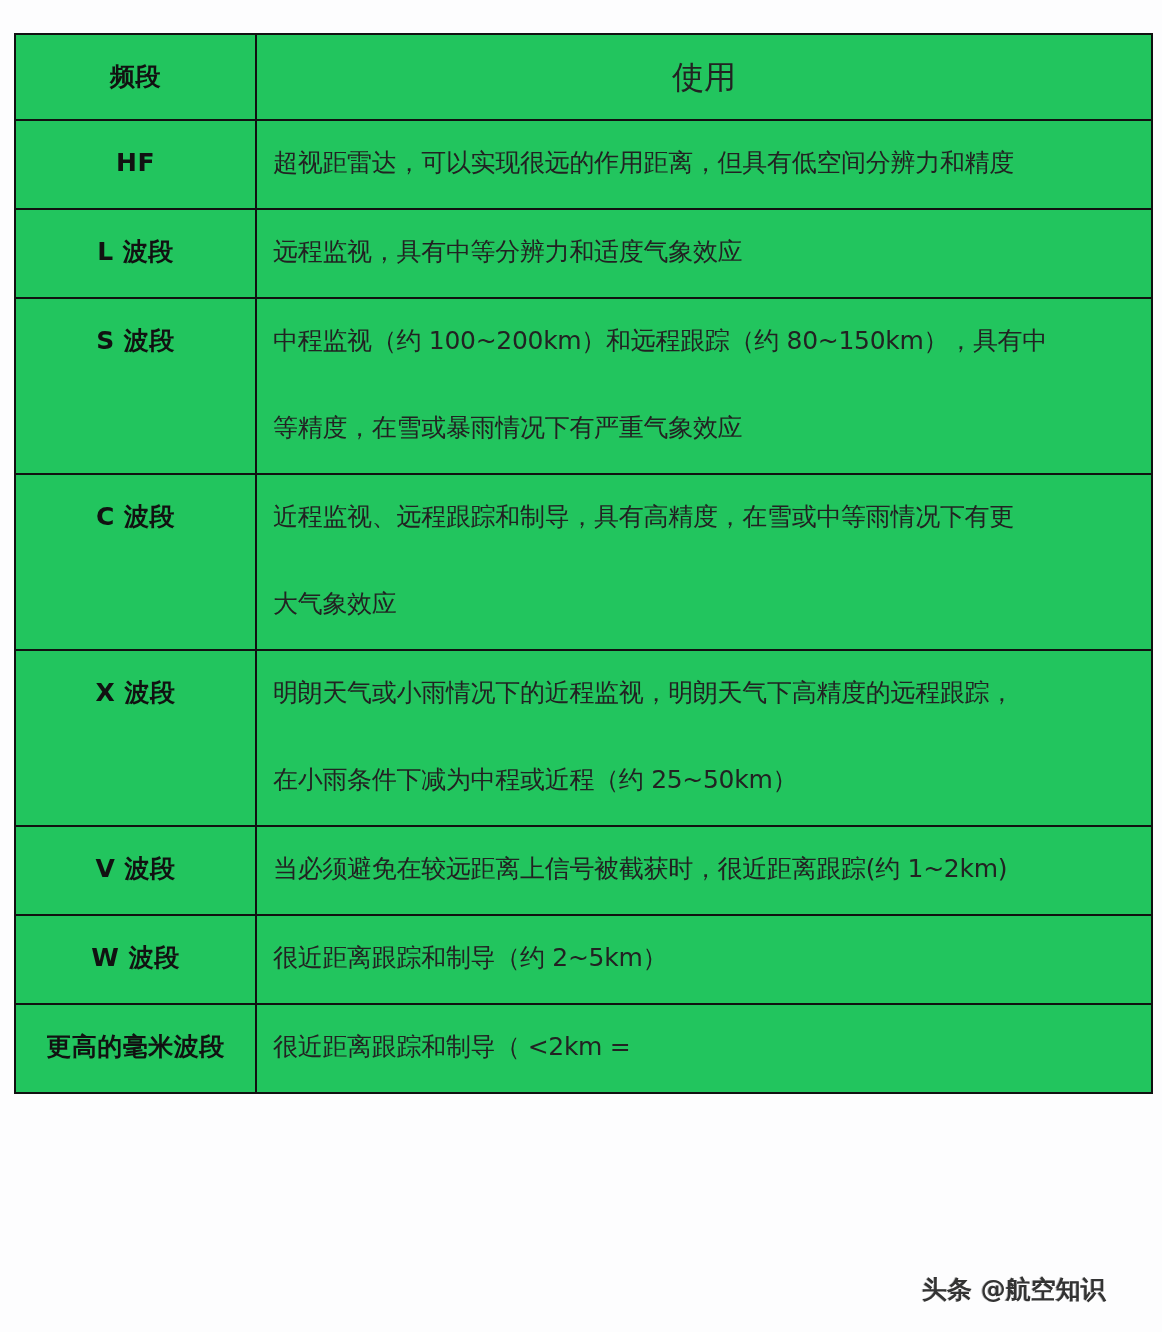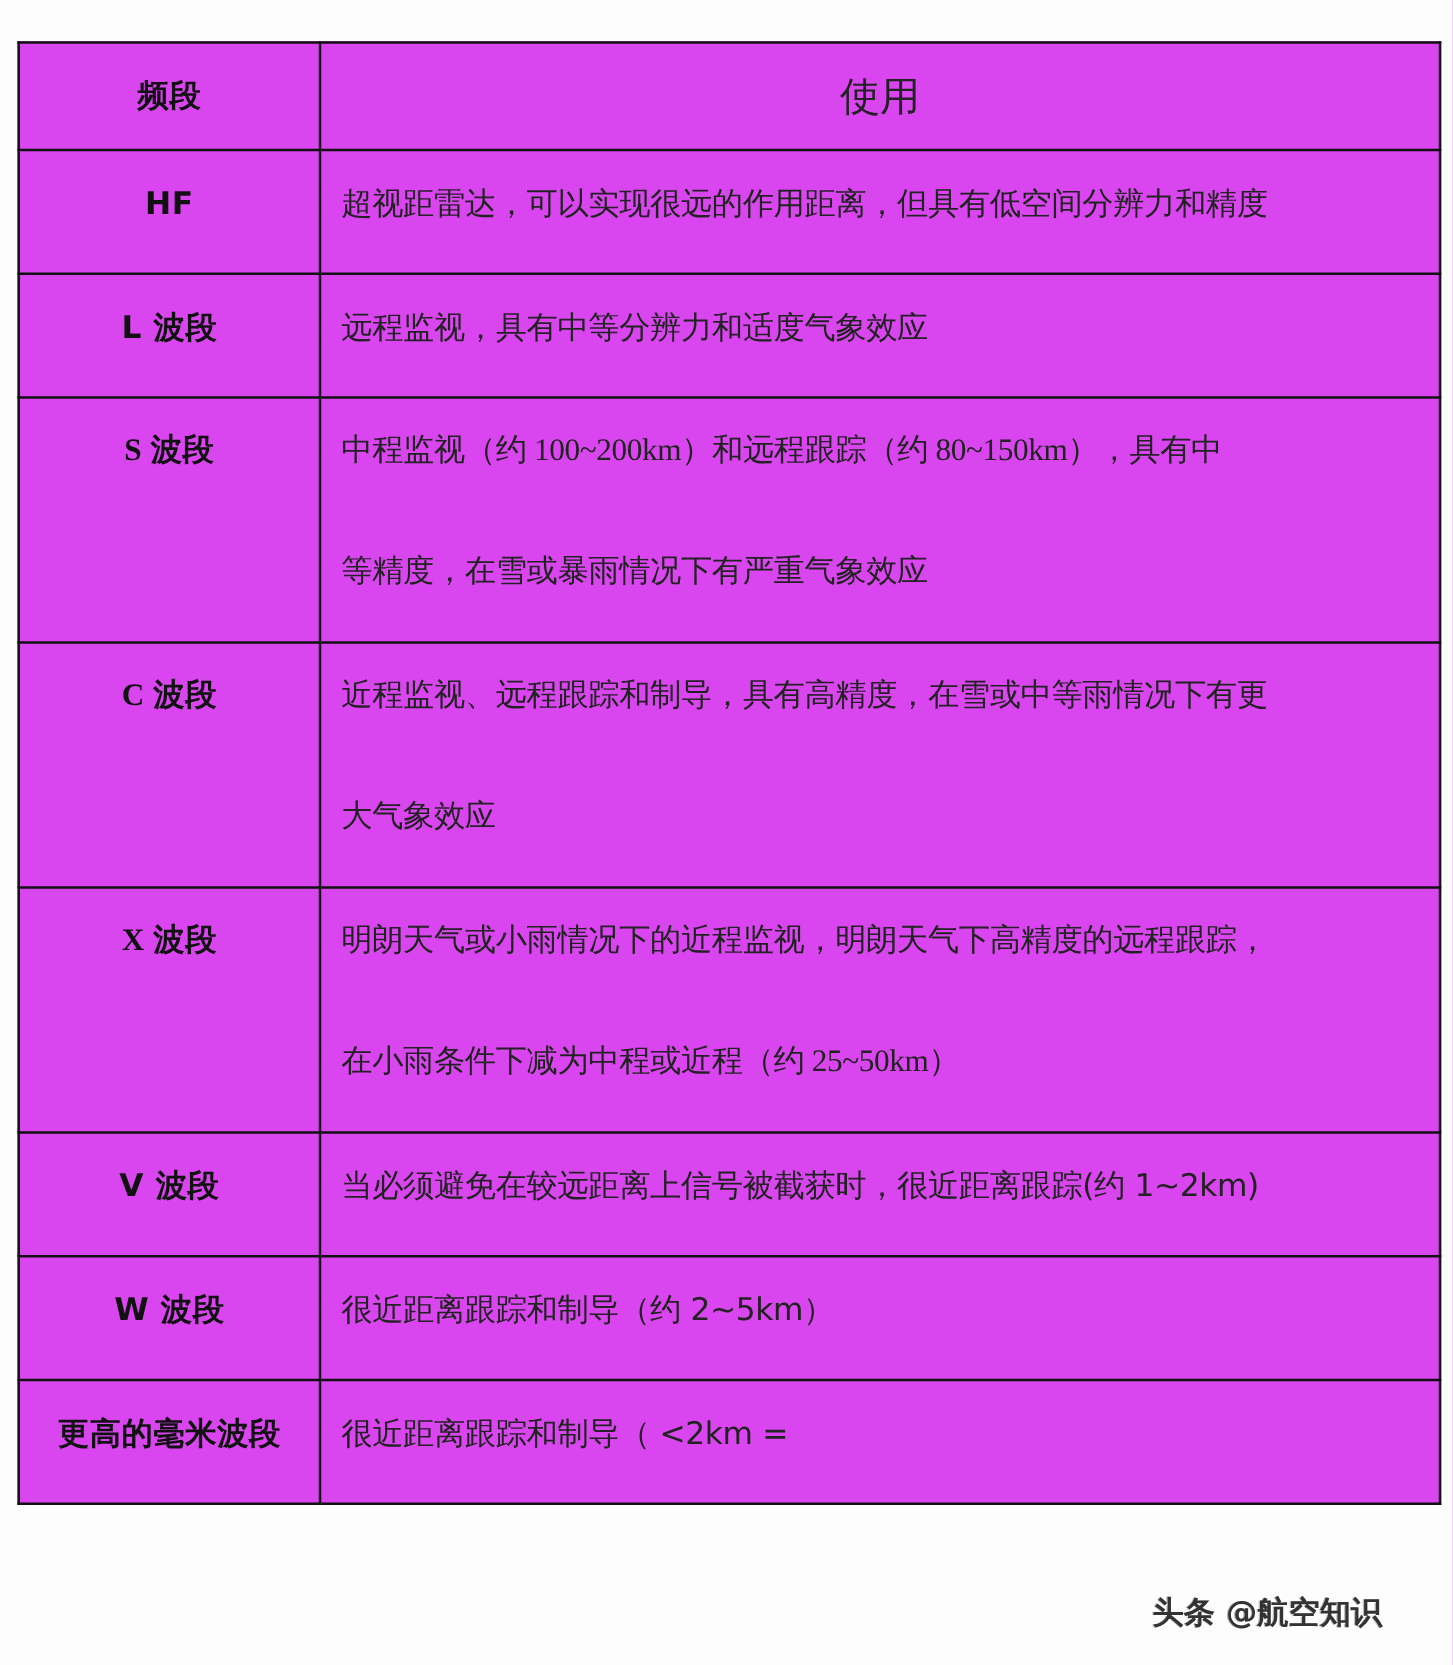--- a/index.html
+++ b/index.html
@@ -15,21 +15,21 @@
       font-family: "DejaVu Sans", "Liberation Sans", sans-serif;
       color: #1a1a1a;
     }
     table.bands {
       position: absolute;
       left: 14px;
       top: 33px;
       width: 1137px;
       border-collapse: collapse;
       table-layout: fixed;
-      background: #d946ef;
+      background: #22c55e;
     }
     table.bands td, table.bands th {
       border: 2px solid #111;
       padding: 0;
       vertical-align: top;
     }
     col.c1 { width: 241px; }
     col.c2 { width: 896px; }
     .band {
       font-weight: bold;
@@ -49,23 +49,23 @@
     }
     .use {
       font-size: 25px;
       line-height: 84px;
       padding-left: 16px !important;
       padding-right: 6px !important;
       color: #222;
       white-space: nowrap;
       letter-spacing: -0.3px;
     }
-    .use .line { display: block; height: 97px; }
+    .use .line { display: block; height: 87px; }
     tr.h1 td, tr.h1 th { height: 82px; }
-    tr.h2 td { height: 165px; font-family: Liberation Serif, serif; }
+    tr.h2 td { height: 165px; }
     .watermark {
       position: absolute;
       left: 922px;
       top: 1273px;
       font-size: 25px;
       color: #333;
       letter-spacing: 0px;
       text-shadow: 1px 1px 0 #fff, -1px 0 0 #bbb;
       font-weight: bold;
     }

